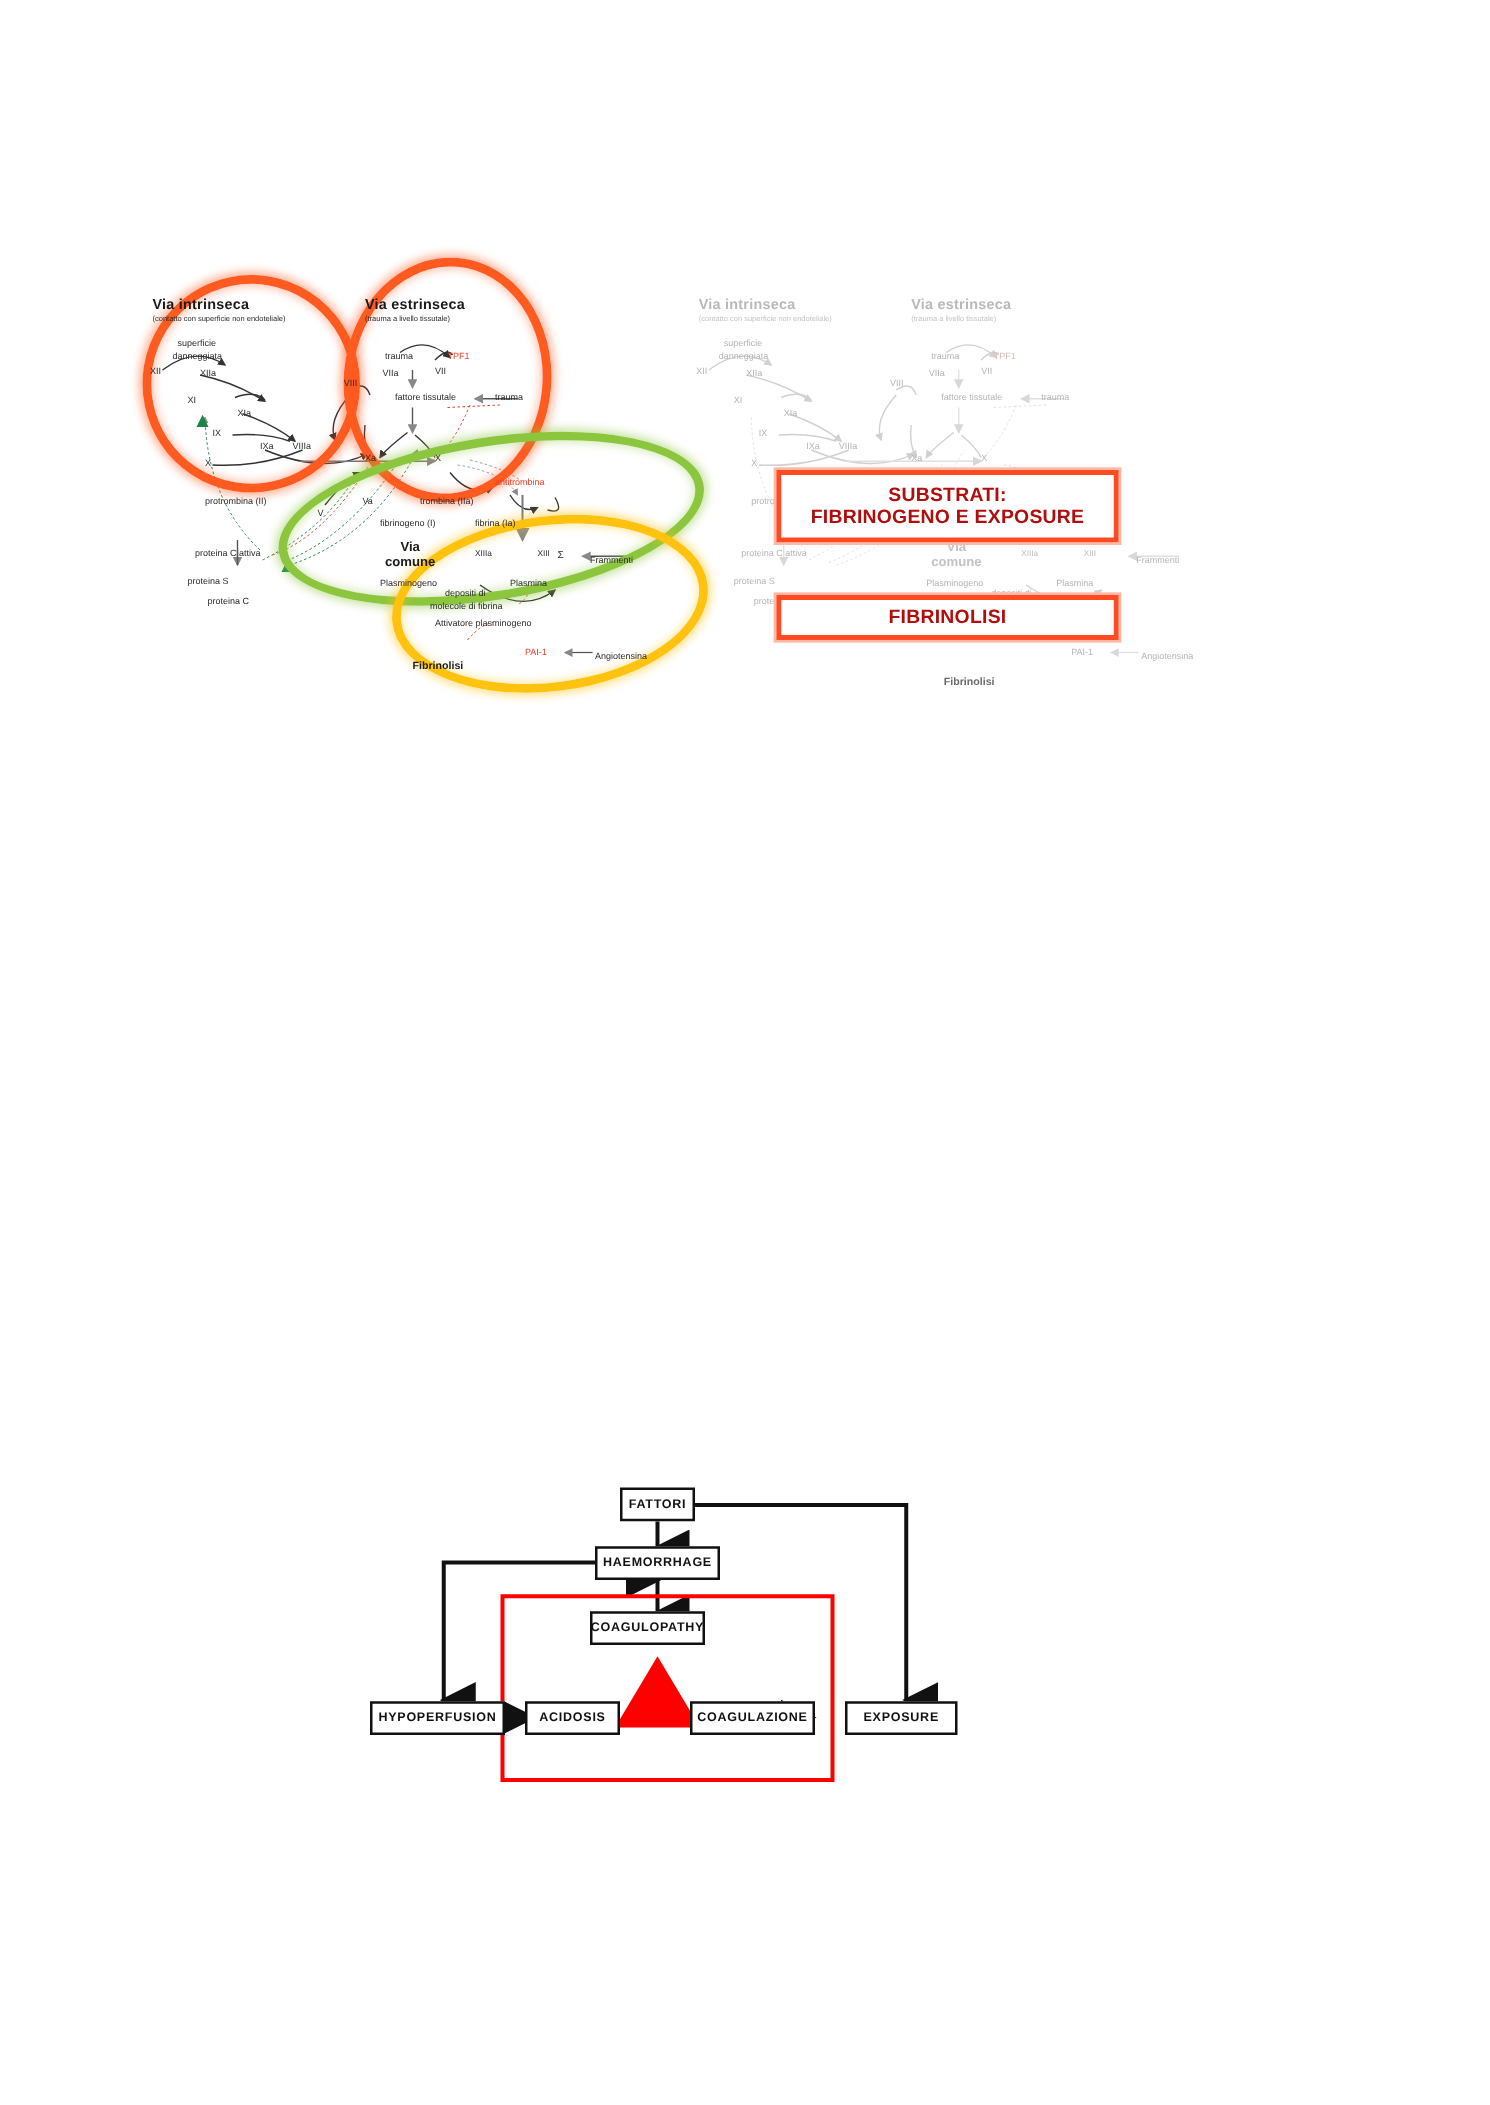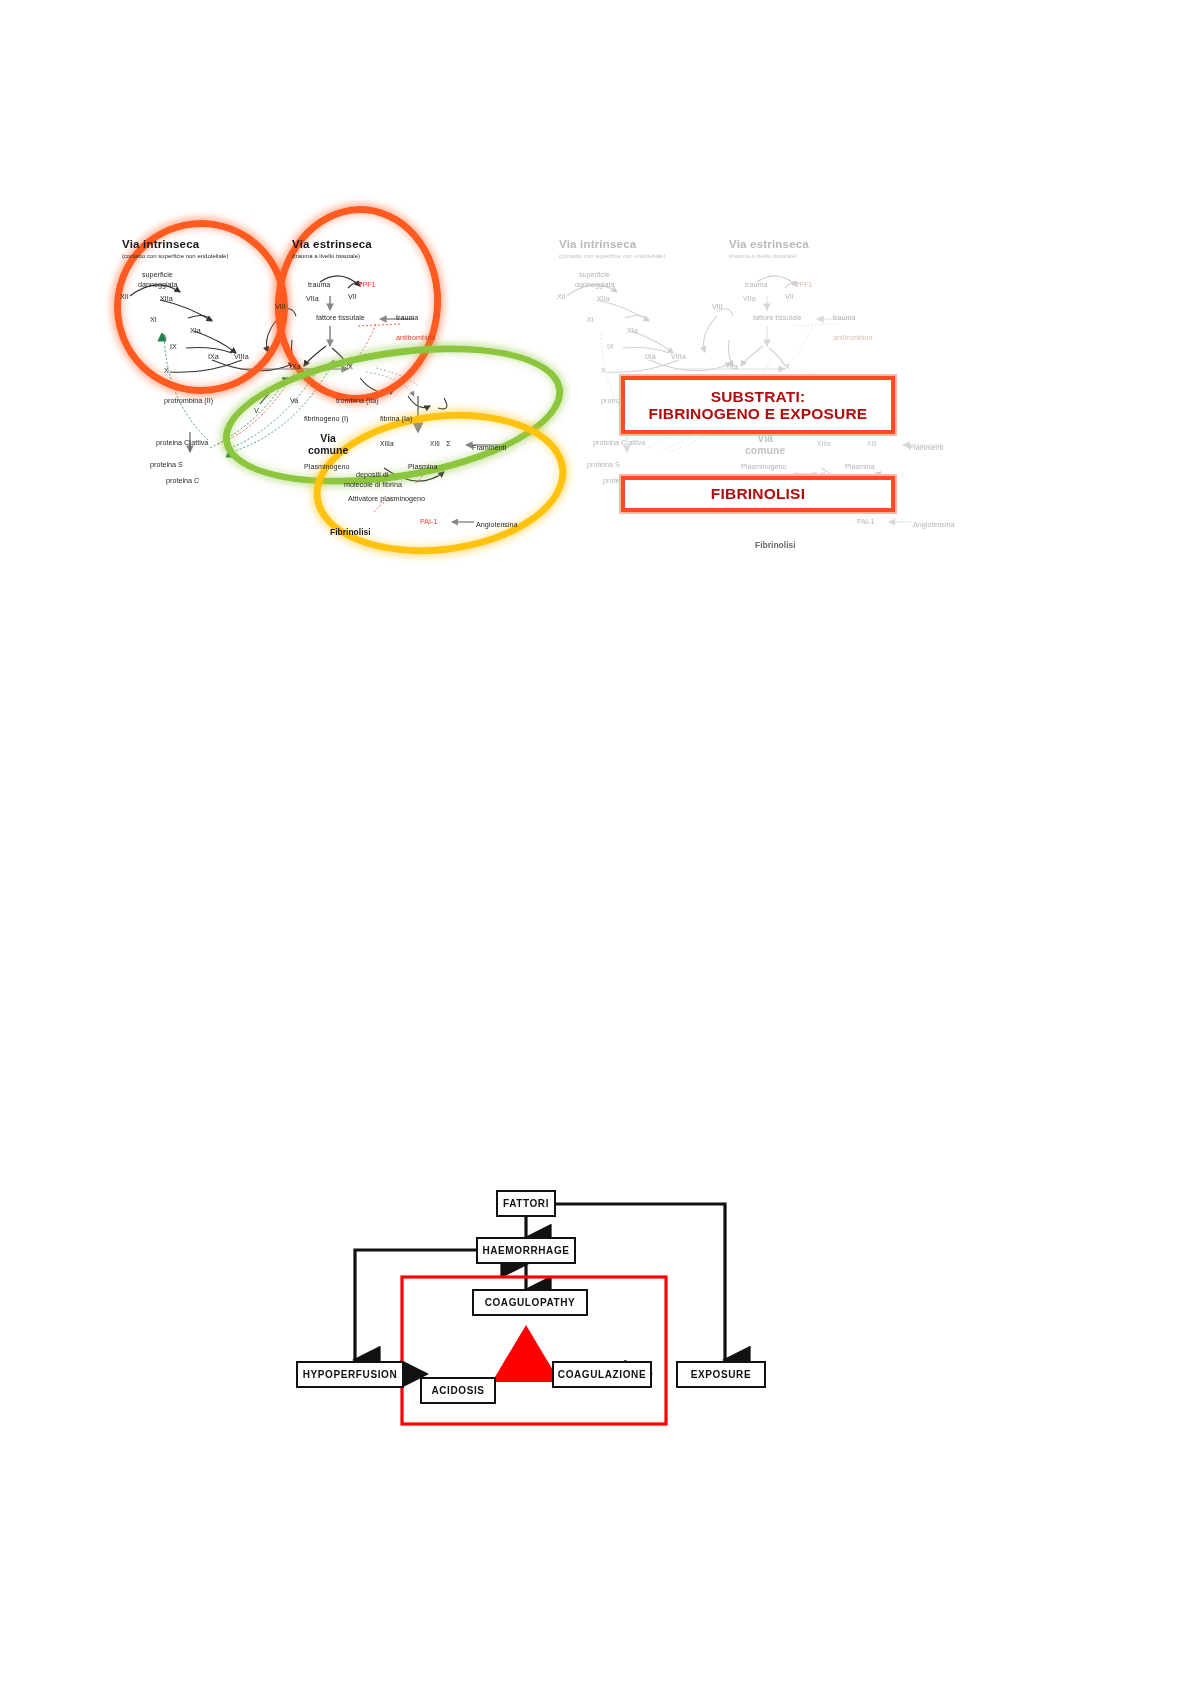--- a/index.html
+++ b/index.html
@@ -53,20 +53,21 @@
     color: #1a1a1a;
   }
   .cascade .red {
     font-size: 7.2px;
     color: #e8402a;
     font-weight: normal;
   }
   .cascade .redthin {
     font-size: 7.2px;
     color: #e8402a;
+    margin-top: 48px;
   }
   .cascade svg { position: absolute; left: 0; top: 0; overflow: visible; }
 
   
   .faded .ttl   { color: #b9b9b9; }
   .faded .sub   { color: #c4c4c4; }
   .faded .nm    { color: #b4b4b4; }
   .faded .nm2   { color: #bdbdbd; }
   .faded .viacom{ color: #c3c3c3; }
   .faded .red   { color: #d9bdb8; }
@@ -443,29 +444,29 @@
     </svg>
 
     <div class="fbox" style="left:216px; top:30px; width:60px; height:27px;">
       <span>FATTORI</span>
     </div>
 
     <div class="fbox" style="left:196px; top:77px; width:100px; height:27px;">
       <span>HAEMORRHAGE</span>
     </div>
 
-    <div class="fbox" style="left:192px; top:129px; width:116px; height:27px;">
+    <div class="fbox" style="left:192px; top:129px; width:92px; height:27px;">
       <span>COAGULOPATHY</span>
     </div>
 
     <div class="fbox" style="left:16px; top:201px; width:108px; height:27px;">
       <span>HYPOPERFUSION</span>
     </div>
 
-    <div class="fbox" style="left:140px; top:217px; width:76px; height:27px;">
+    <div class="fbox" style="left:140px; top:201px; width:76px; height:27px;">
       <span>ACIDOSIS</span>
     </div>
 
     <div class="fbox" style="left:272px; top:201px; width:100px; height:27px;">
       <span>COAGULAZIONE</span>
     </div>
 
     <div class="fbox" style="left:396px; top:201px; width:90px; height:27px;">
       <span>EXPOSURE</span>
     </div>

